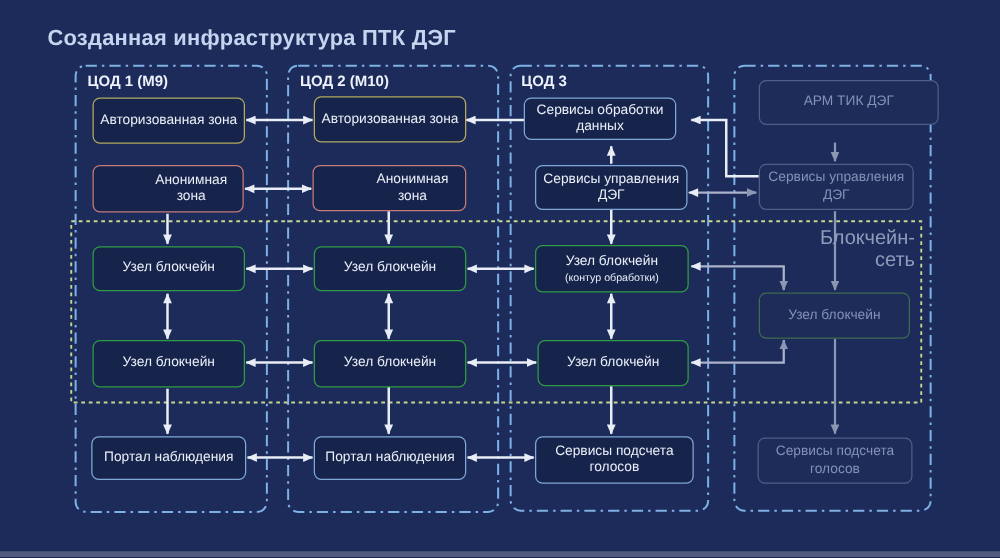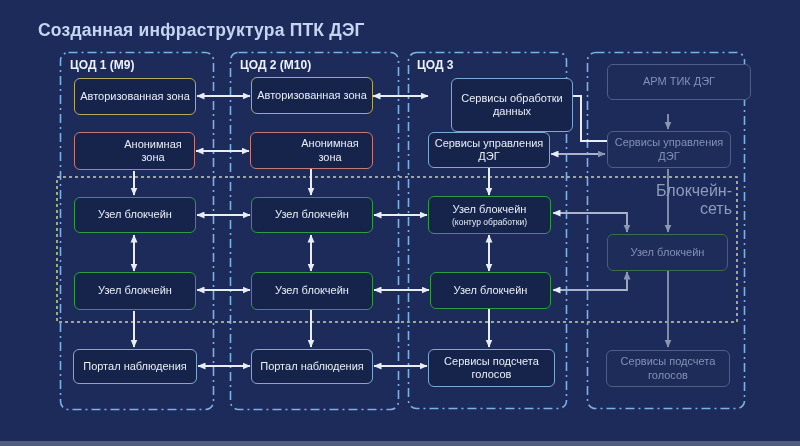--- a/index.html
+++ b/index.html
@@ -132,21 +132,21 @@
   <div class="box b-green" style="left:251px;top:197px;width:122px;height:36px">
       <span>Узел блокчейн</span>
     </div>
   <div class="box b-green" style="left:251px;top:272px;width:122px;height:38px">
       <span>Узел блокчейн</span>
     </div>
   <div class="box b-blue" style="left:251px;top:349px;width:122px;height:35px">
       <span>Портал наблюдения</span>
     </div>
 
-  <div class="box b-blue" style="left:451px;top:78px;width:122px;height:54px">
+  <div class="box b-blue" style="left:419px;top:78px;width:122px;height:34px">
       <span>Сервисы обработки данных</span>
     </div>
   <div class="box b-blue" style="left:428px;top:132px;width:122px;height:36px">
       <span>Сервисы управления ДЭГ</span>
     </div>
   <div class="box b-green" style="left:428px;top:196px;width:123px;height:38px">
     <span>Узел блокчейн</span>
     <span class="sub">(контур обработки)</span>
   </div>
   <div class="box b-green" style="left:430px;top:272px;width:121px;height:37px">

